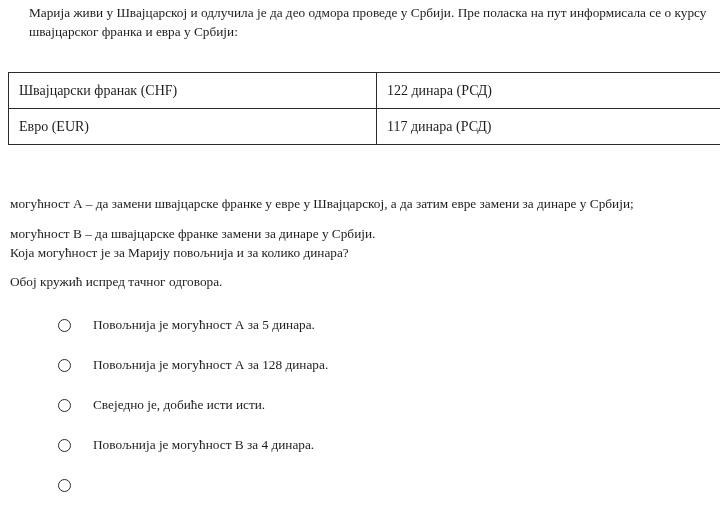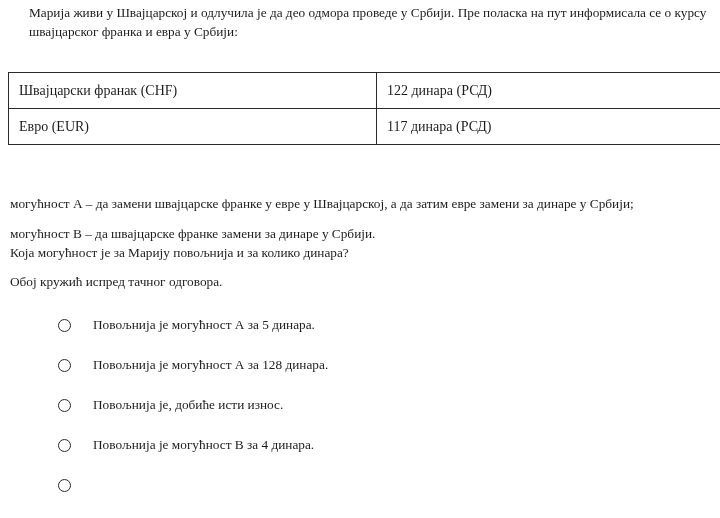--- a/index.html
+++ b/index.html
@@ -148,21 +148,21 @@
       <span class="option-label">Повољнија је могућност А за 5 динара.</span>
     </div>
 
     <div class="option-row">
       <span class="radio-circle"></span>
       <span class="option-label">Повољнија је могућност А за 128 динара.</span>
     </div>
 
     <div class="option-row">
       <span class="radio-circle"></span>
-      <span class="option-label">Повољнија је, добиће исти износ.</span>
+      <span class="option-label">Свеједно је, добиће исти исти.</span>
     </div>
 
     <div class="option-row">
       <span class="radio-circle"></span>
       <span class="option-label">Повољнија је могућност В за 4 динара.</span>
     </div>
 
     <div class="option-row">
       <span class="radio-circle"></span>
     </div>

